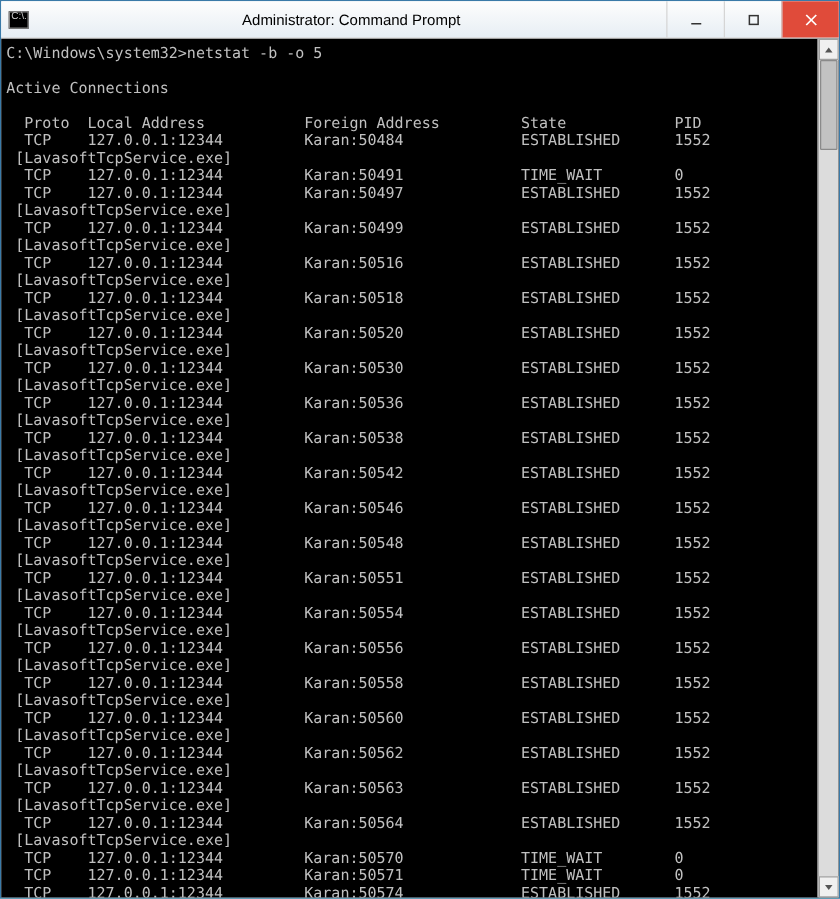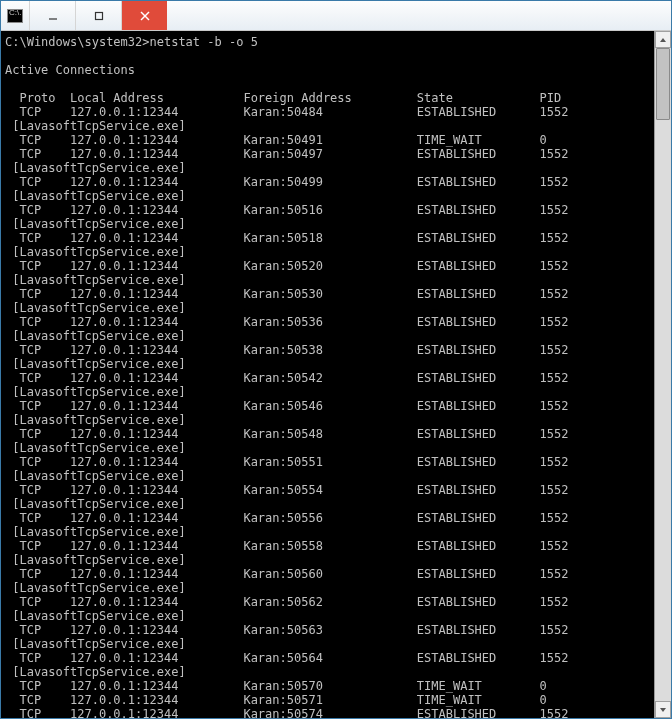--- a/index.html
+++ b/index.html
@@ -117,20 +117,21 @@
 </style>
 </head>
 <body>
 
 <div class="window">
 
   <div class="titlebar">
     <div class="tb-icon">
       <div class="cmd-glyph">C:\.</div>
     </div>
+    <div class="tb-title">Administrator: Command Prompt</div>
     <div class="tb-buttons">
       <div class="tb-btn">
         <svg width="10" height="10" viewBox="0 0 10 10">
             <line x1="1" y1="8" x2="9" y2="8" stroke="#333" stroke-width="1.2"></line>
           </svg>
       </div>
       <div class="tb-btn">
         <svg width="10" height="10" viewBox="0 0 10 10">
             <rect x="1.5" y="1.5" width="7" height="7" fill="none" stroke="#333" stroke-width="1.2"></rect>
           </svg>

